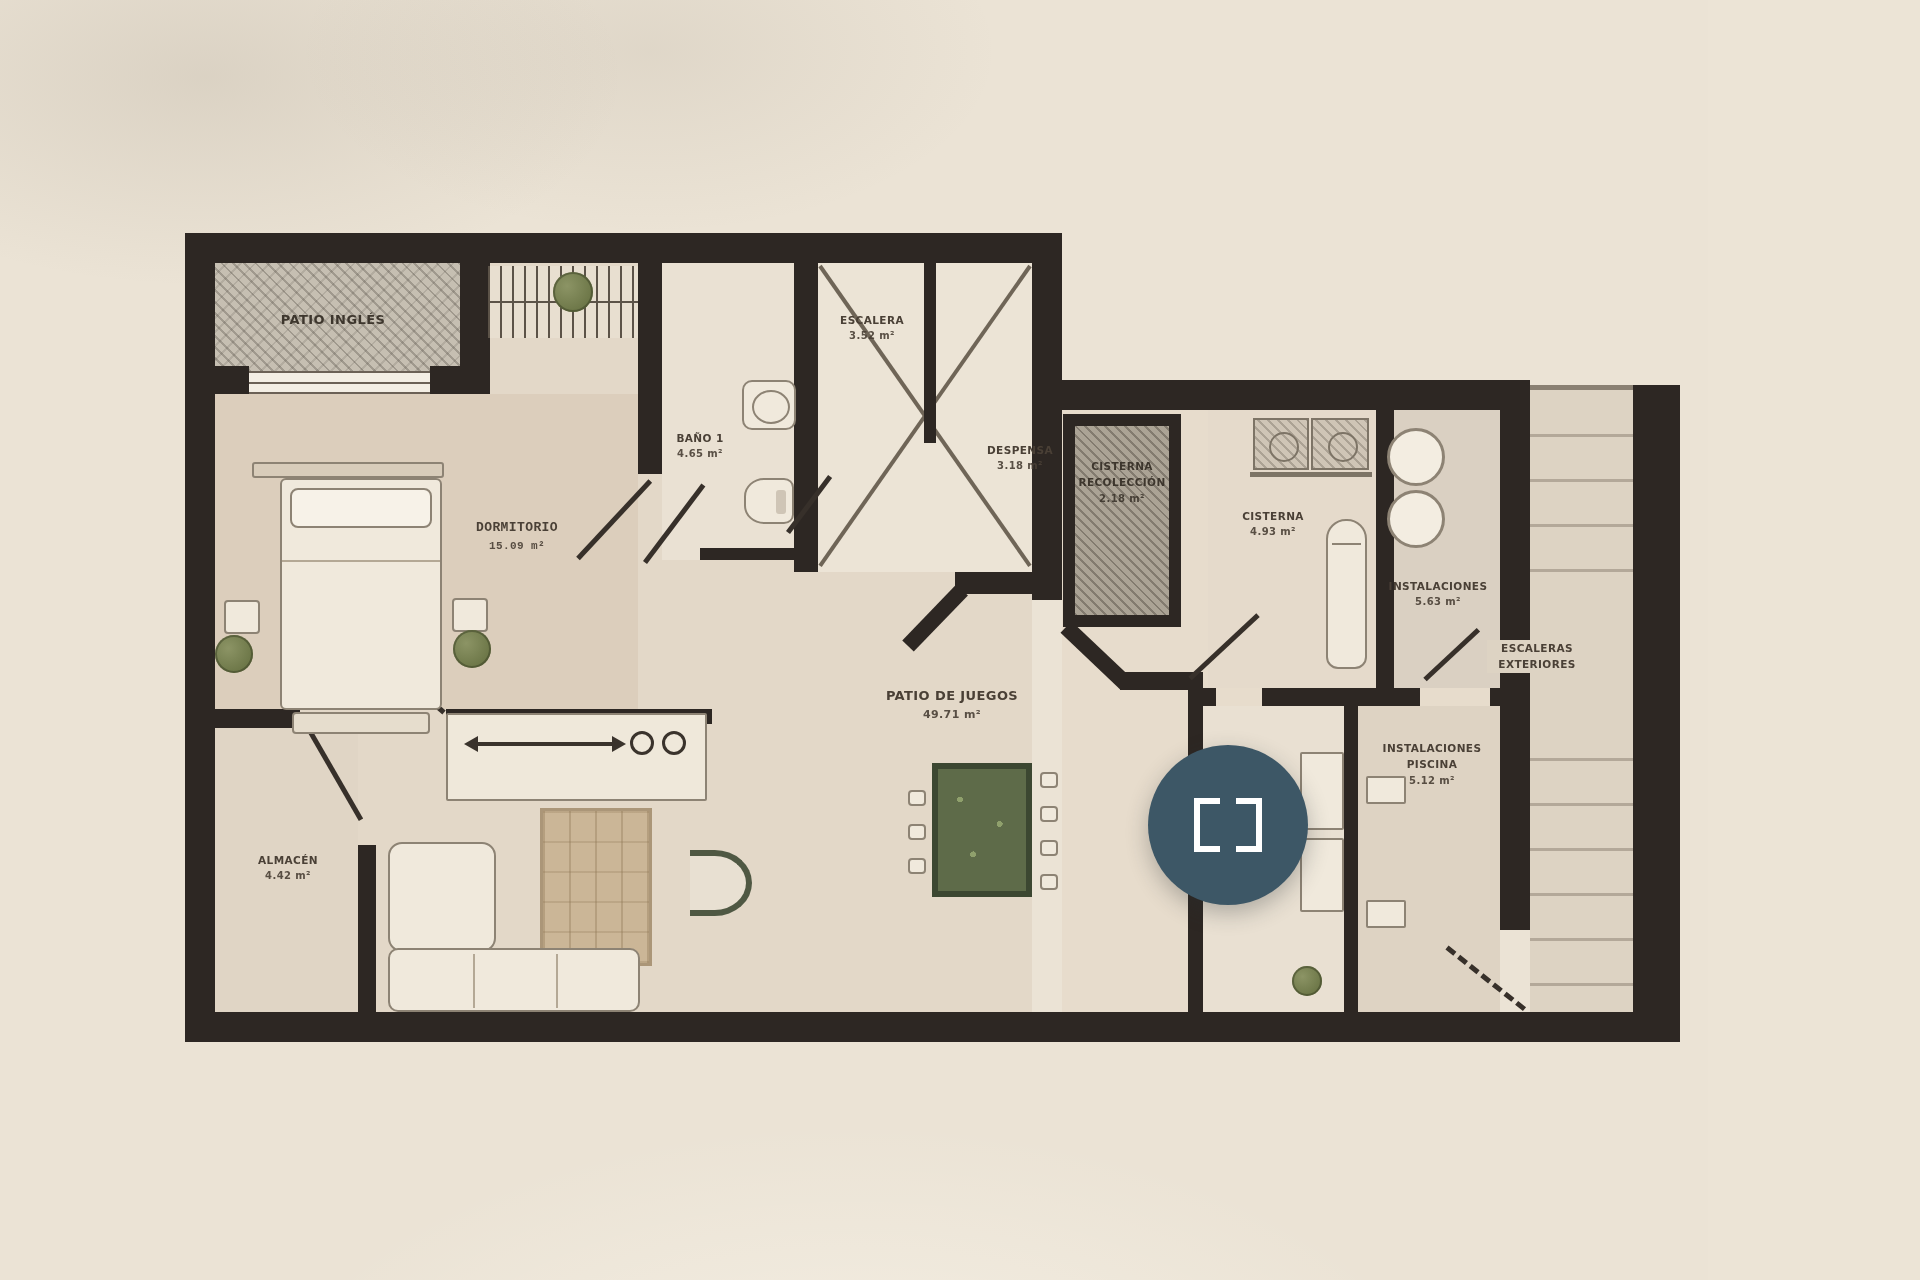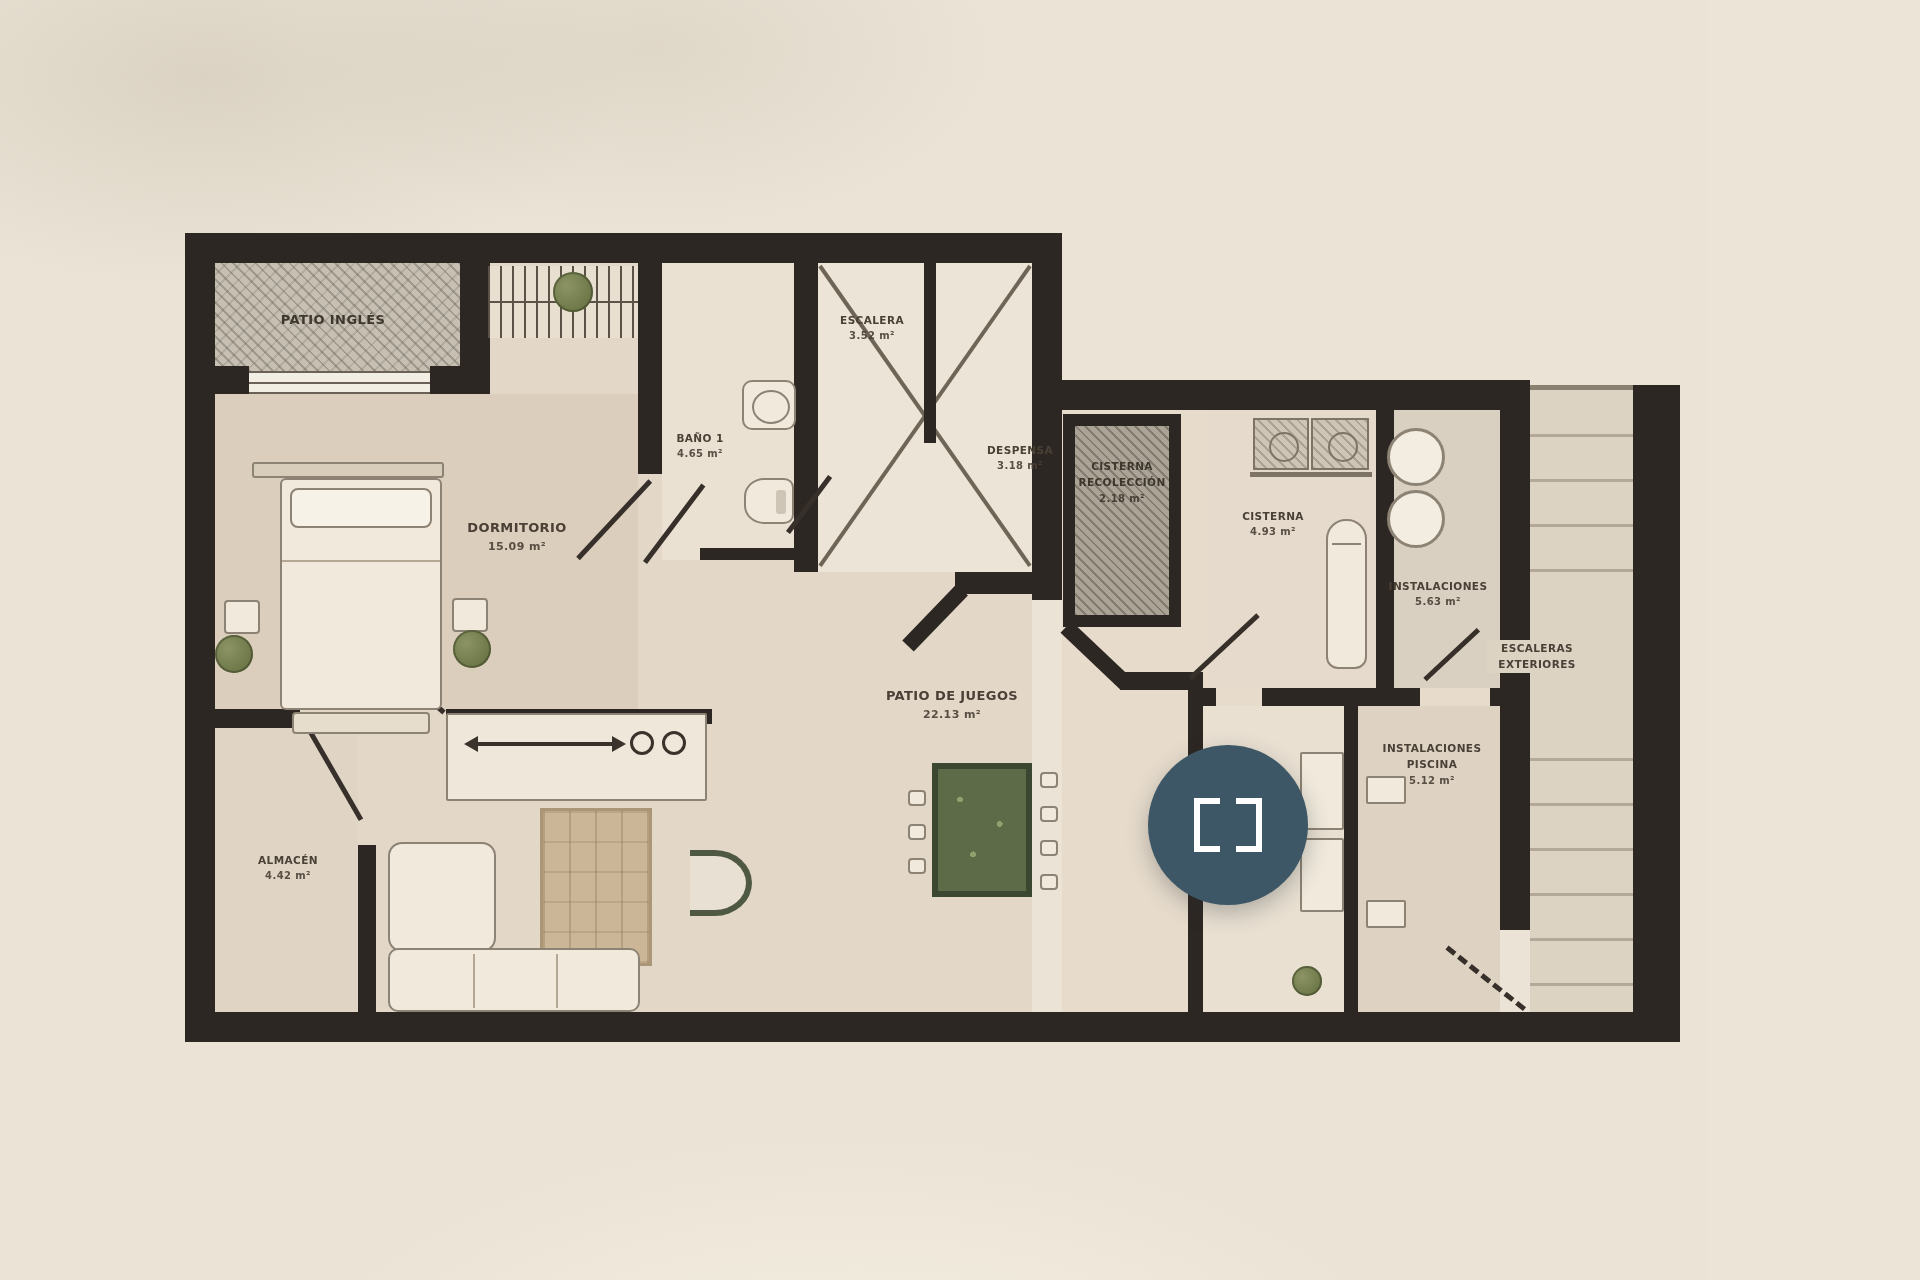--- a/index.html
+++ b/index.html
@@ -197,21 +197,21 @@
 
   <div class="furn" style="left:1300px;top:752px;width:44px;height:78px;border-radius:2px;"></div>
   <div class="furn" style="left:1300px;top:838px;width:44px;height:74px;border-radius:2px;"></div>
   <div class="furn" style="left:1366px;top:776px;width:40px;height:28px;border-radius:2px;"></div>
   <div class="furn" style="left:1366px;top:900px;width:40px;height:28px;border-radius:2px;"></div>
   <div class="plant" style="left:1292px;top:966px;width:30px;height:30px;"></div>
 
   <div class="lbl" style="left:253px;top:310px;width:160px;color:#3d362d;">
     <span class="nm">PATIO INGLÉS</span>
   </div>
-  <div class="lbl" style="left:455px;top:518px;width:124px;">
+  <div class="lbl" style="left:455px;top:518px;width:124px;font-family:Liberation Mono, monospace;">
     <span class="nm">DORMITORIO</span>
     <span class="ar">15.09 m²</span>
   </div>
   <div class="lbl sm" style="left:655px;top:430px;width:90px;">
     <span class="nm">BAÑO 1</span>
     <span class="ar">4.65 m²</span>
   </div>
   <div class="lbl sm" style="left:812px;top:312px;width:120px;">
     <span class="nm">ESCALERA</span>
     <span class="ar">3.52 m²</span>
@@ -228,21 +228,21 @@
   <div class="lbl sm" style="left:1213px;top:508px;width:120px;">
     <span class="nm">CISTERNA</span>
     <span class="ar">4.93 m²</span>
   </div>
   <div class="lbl sm" style="left:1378px;top:578px;width:120px;">
     <span class="nm">INSTALACIONES</span>
     <span class="ar">5.63 m²</span>
   </div>
   <div class="lbl" style="left:872px;top:686px;width:160px;">
     <span class="nm">PATIO DE JUEGOS</span>
-    <span class="ar">22.13 m²</span>
+    <span class="ar">49.71 m²</span>
   </div>
   <div class="lbl sm" style="left:228px;top:852px;width:120px;text-align:center;">
     <span class="nm">ALMACÉN</span>
     <span class="ar">4.42 m²</span>
   </div>
   <div class="lbl sm" style="left:1370px;top:740px;width:124px;">
     <span class="nm">INSTALACIONES</span>
     <span class="nm">PISCINA</span>
     <span class="ar">5.12 m²</span>
   </div>

